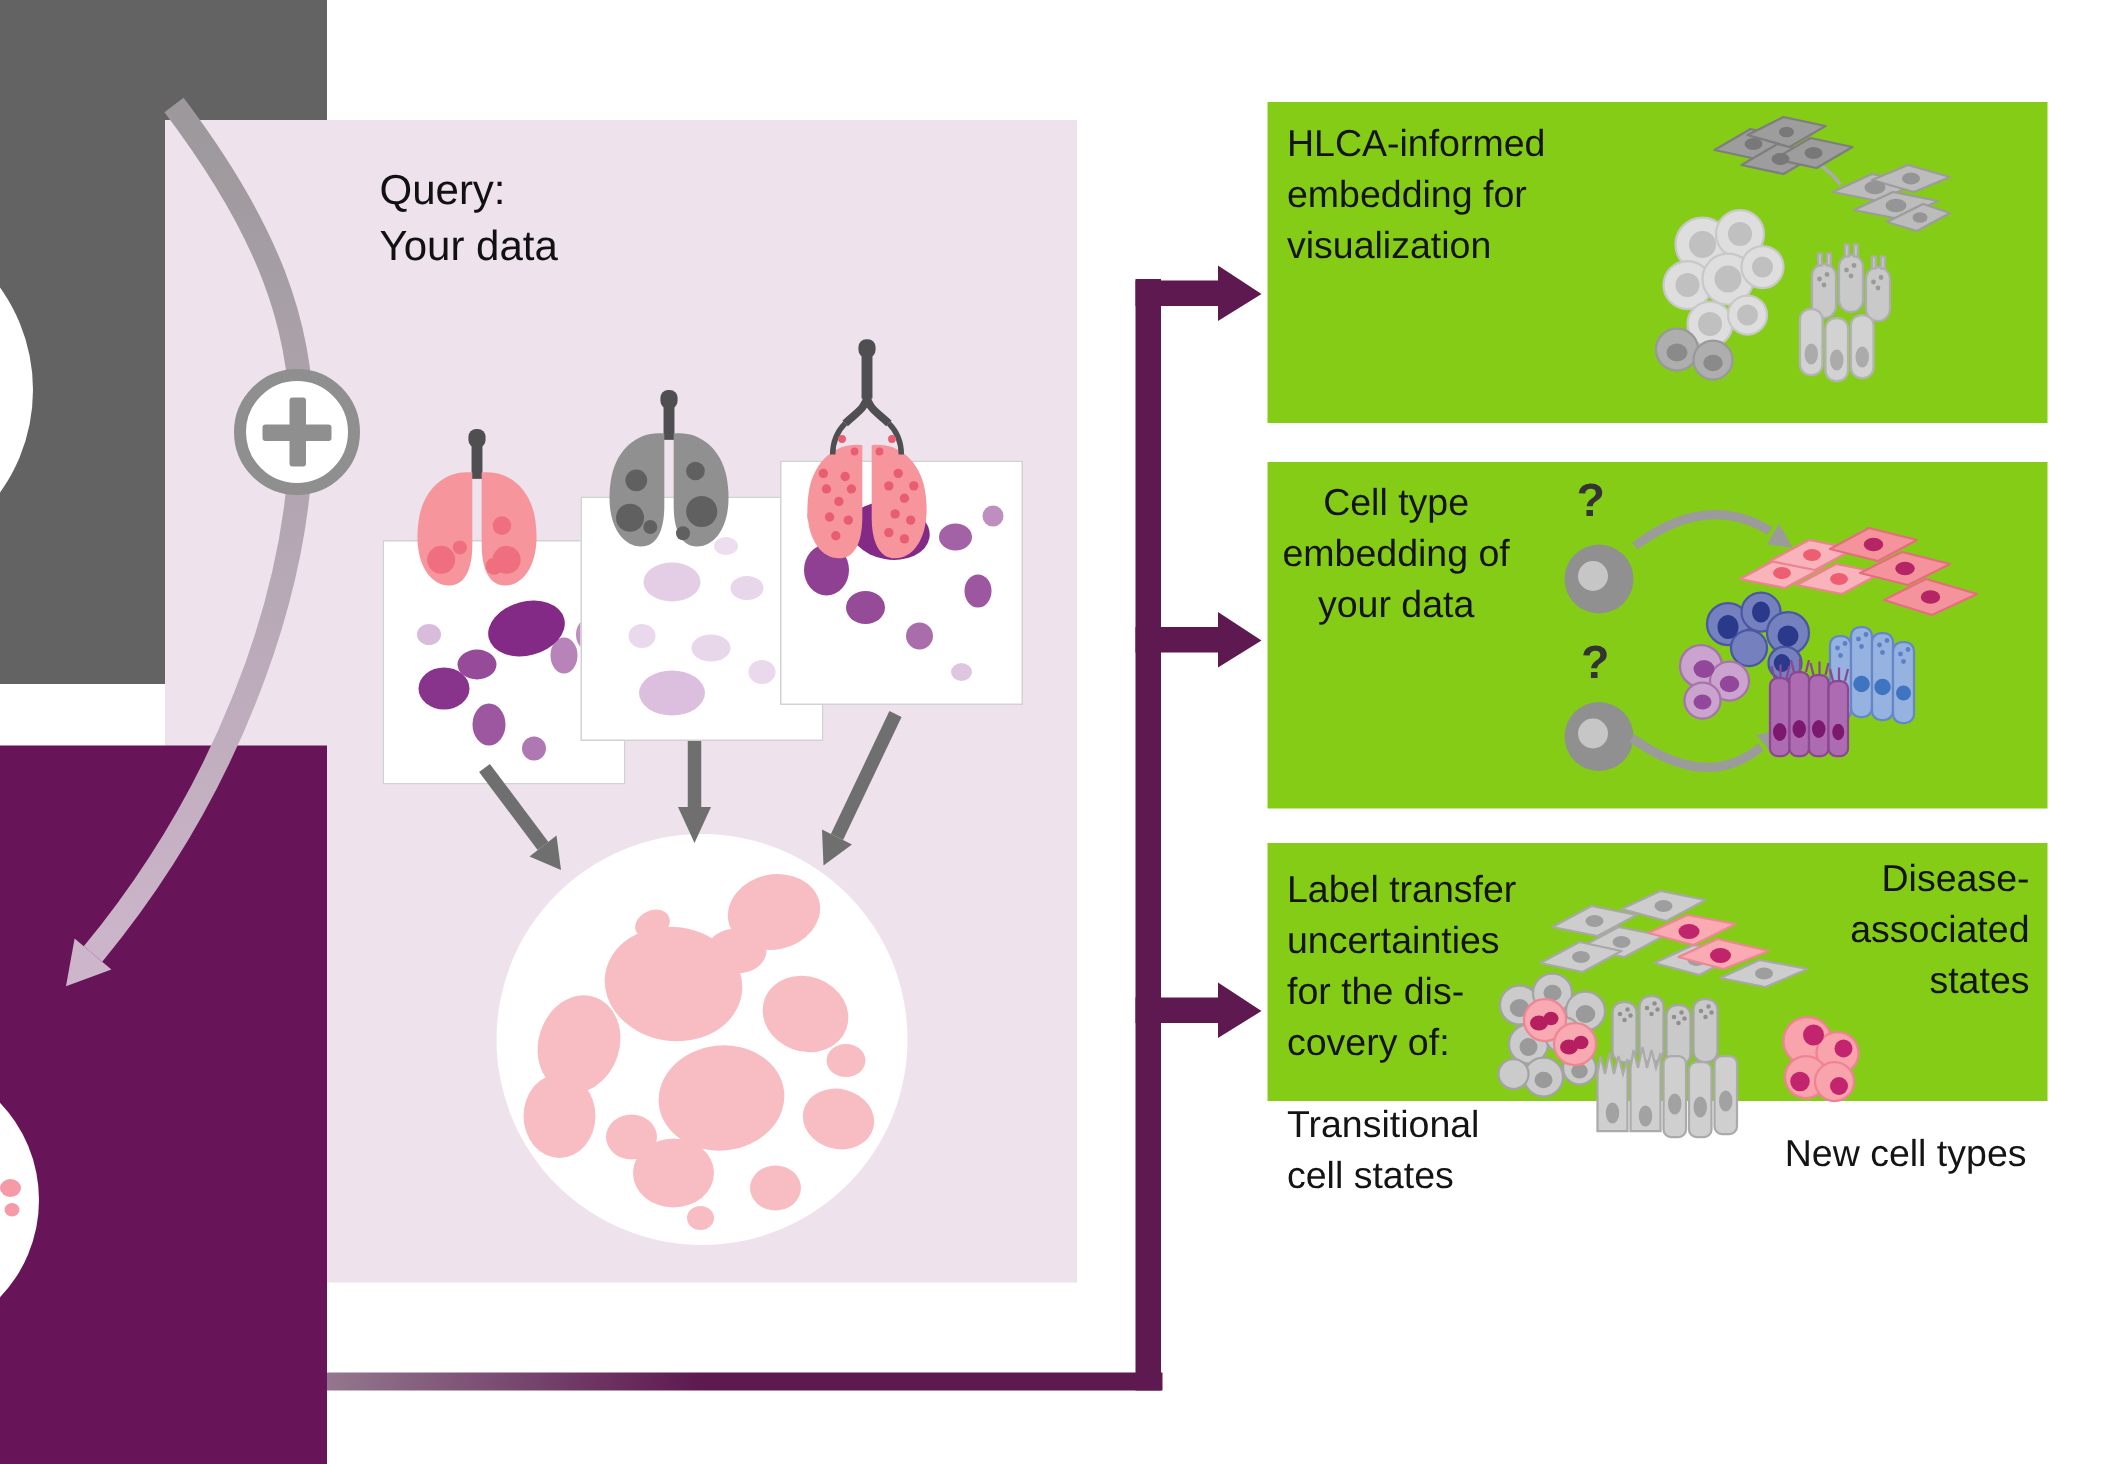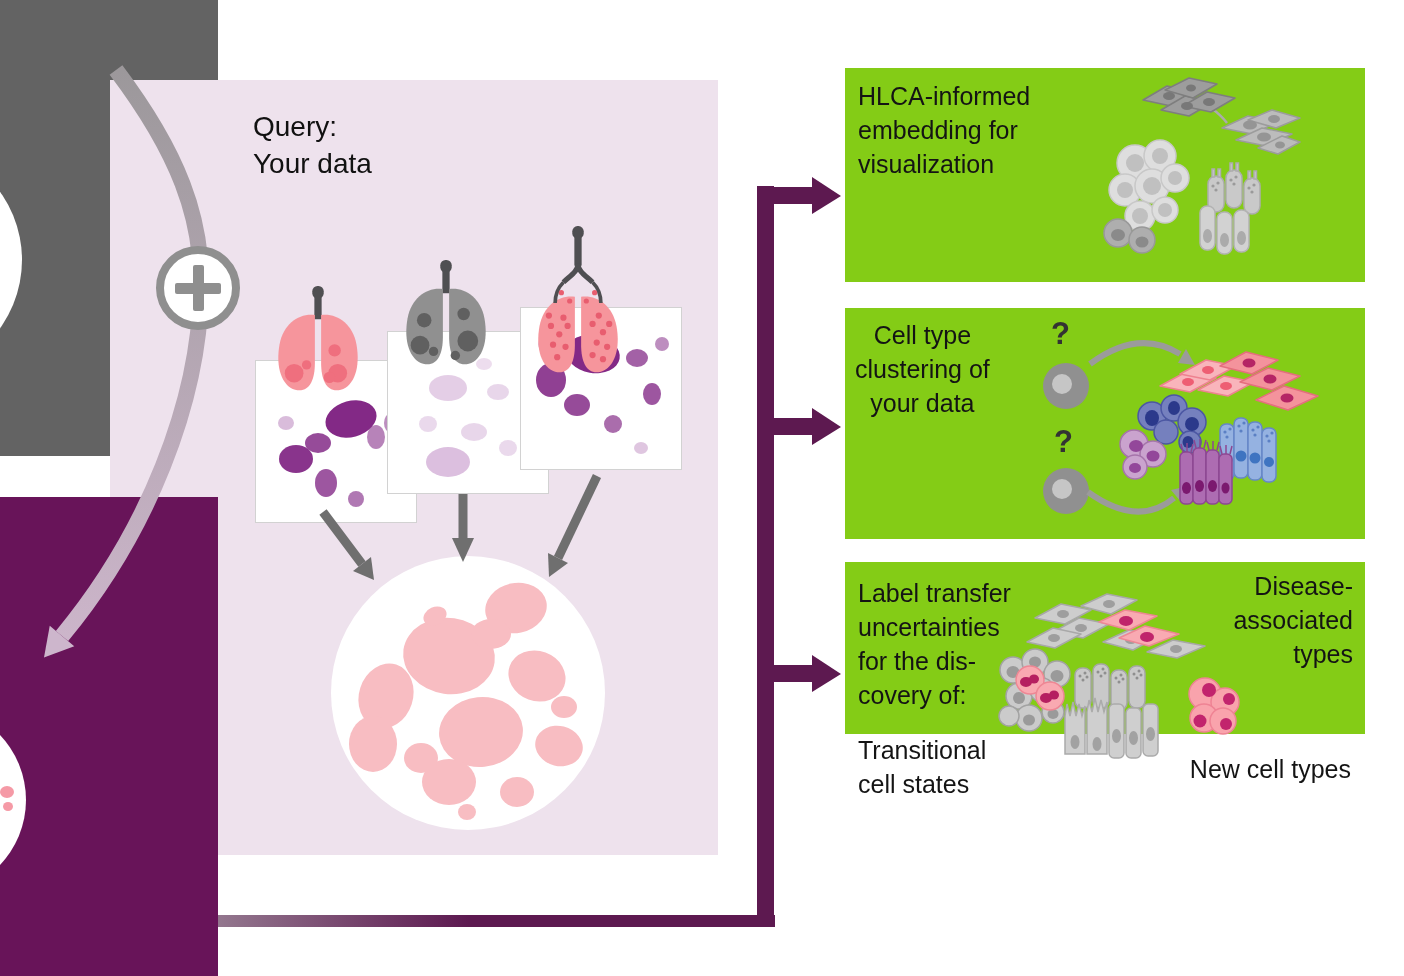--- a/index.html
+++ b/index.html
@@ -340,21 +340,21 @@
             <ellipse cx="24.5" cy="74" rx="4.5" ry="7"></ellipse>
             <ellipse cx="41.5" cy="72" rx="4.5" ry="7"></ellipse>
         </g>
       </g>
     </svg>
   </div>
 
   <div class="abs out-panel panel-2">
     <div class="p-text p2-text">
       <div>Cell type</div>
-      <div>clustering of</div>
+      <div>embedding of</div>
       <div>your data</div>
     </div>
     <div class="qmark q1">?</div>
     <div class="qcell qc1">
         <div class="nuc"></div>
       </div>
     <div class="qmark q2">?</div>
     <div class="qcell qc2">
         <div class="nuc"></div>
       </div>
@@ -462,21 +462,21 @@
       <div>for the dis-</div>
       <div>covery of:</div>
     </div>
     <div class="p-text p3-trans">
       <div>Transitional</div>
       <div>cell states</div>
     </div>
     <div class="p-text p3-disease">
       <div>Disease-</div>
       <div>associated</div>
-      <div>types</div>
+      <div>states</div>
     </div>
     <div class="p-text p3-new">New cell types</div>
     <svg class="cells-svg" style="left:150px;top:28px;" width="345" height="190" viewBox="0 0 345 190">
       <g fill="#cdcdcd" stroke="#a8a8a8" stroke-width="1.5" stroke-linejoin="round">
         <polygon points="40,28 66,14 96,20 70,34"></polygon>
         <polygon points="58,42 84,28 114,34 88,48"></polygon>
         <polygon points="32,52 58,38 86,44 60,58"></polygon>
         <polygon points="86,16 112,4 142,10 116,24"></polygon>
         <polygon points="108,52 134,40 164,46 138,60"></polygon>
         <polygon points="152,62 178,50 210,56 182,68"></polygon>

